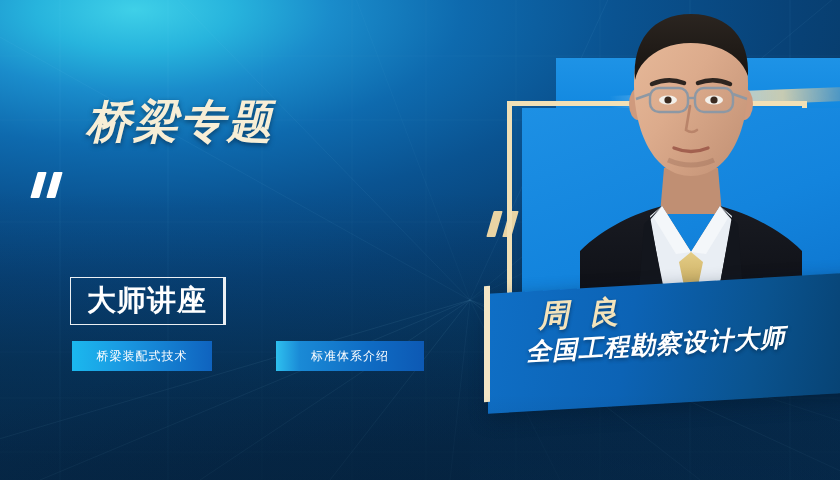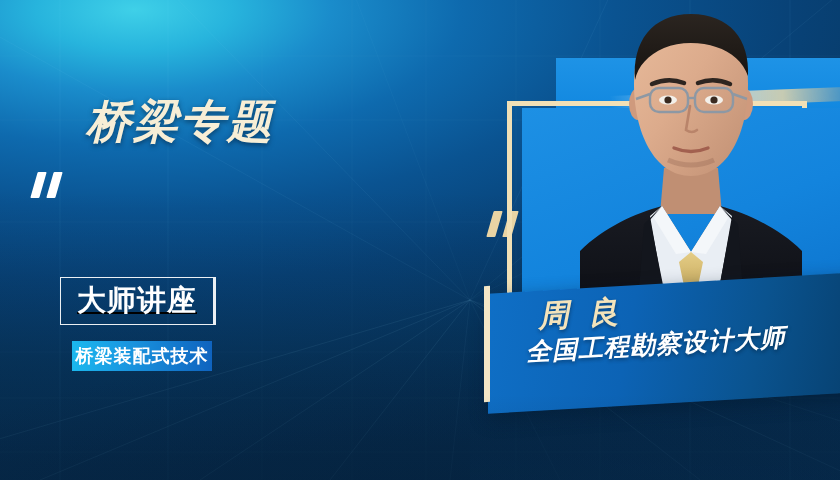--- a/index.html
+++ b/index.html
@@ -71,45 +71,44 @@
     position:absolute; left:34px; top:-4px;
     font-size:40px; line-height:1; font-weight:bold; font-style:italic;
     letter-spacing:1px;
     color:#ffffff;
     text-shadow:0 2px 5px rgba(2,22,44,.5);
     white-space:nowrap;
   }
 
   
   .infobar{
-    position:absolute; left:60px; top:277px;
+    position:absolute; left:70px; top:277px;
     display:flex; align-items:stretch;
     border:1.5px solid rgba(255,255,255,.92);
     height:48px;
-    text-decoration:underline;
   }
   .infobar .cell{
     display:flex; align-items:center; justify-content:center;
     color:#ffffff; white-space:nowrap;
   }
   .cell-lecture{
     padding:0 16px;
     font-size:29px; font-weight:bold; letter-spacing:1px;
   }
   .cell-div{ width:1.5px; background:rgba(255,255,255,.92); }
   .cell-date{
     padding:0 12px 0 14px;
     font-size:29px; font-weight:normal; letter-spacing:0px;
   }
 
   
   .tags{ position:absolute; left:72px; top:341px; display:flex; }
   .tag{
     height:30px; display:flex; align-items:center; justify-content:center;
-    color:#ffffff; font-size:18px; font-weight:bold; letter-spacing:1px;
+    color:#ffffff; font-size:12px; font-weight:normal; letter-spacing:1px;
     white-space:nowrap;
   }
   .tag-1{ width:140px; background:linear-gradient(90deg,#1bb8ee 0%,#1a9ae2 35%,#0f63bf 100%); }
   .tag-gap{ width:64px; }
   .tag-2{ width:148px; background:linear-gradient(90deg,#2ec0ef 0%,#1a8ad6 16%,#0f6cc4 62%,#0d59b4 100%); }
 
   
   .right-stage{ position:absolute; left:470px; top:0; width:370px; height:480px; }
 
   
@@ -240,20 +239,21 @@
   </div>
 
   <div class="infobar">
     <div class="cell cell-lecture">大师讲座</div>
     <div class="cell-div"></div>
   </div>
 
   <div class="tags">
     <div class="tag tag-1">桥梁装配式技术</div>
     <div class="tag-gap"></div>
+    <div class="tag tag-2">标准体系介绍</div>
   </div>
 
   <div class="right-stage">
 
     <div class="slab-top"></div>
     <div class="slab-top-shine"></div>
 
     <div class="gold-frame"></div>
     <div class="blue-panel"></div>
 

